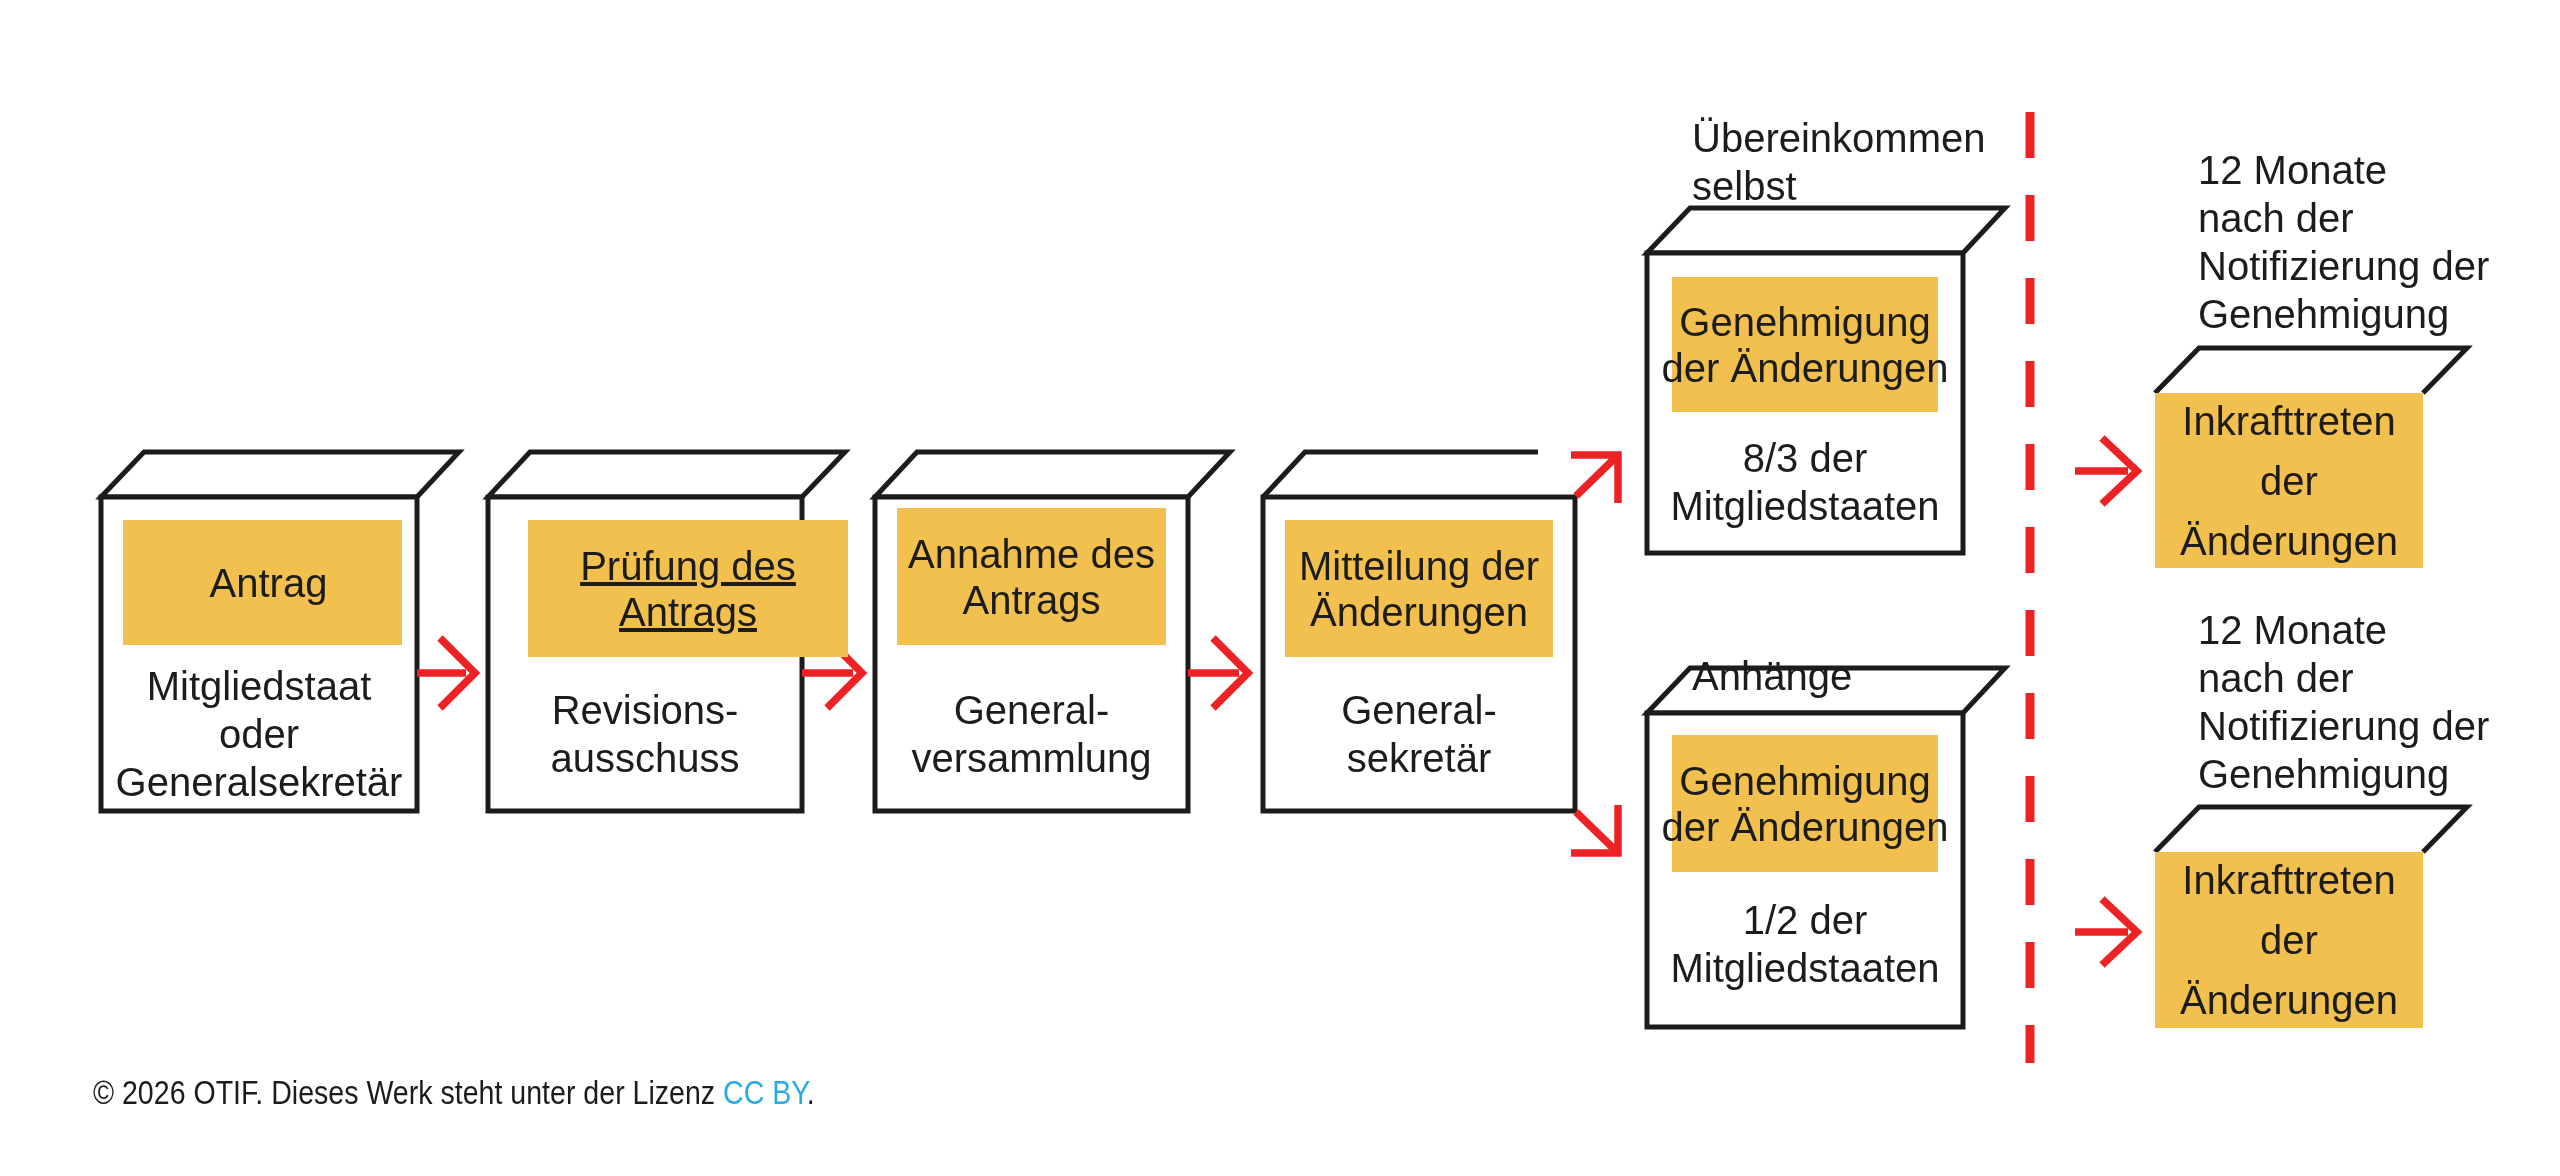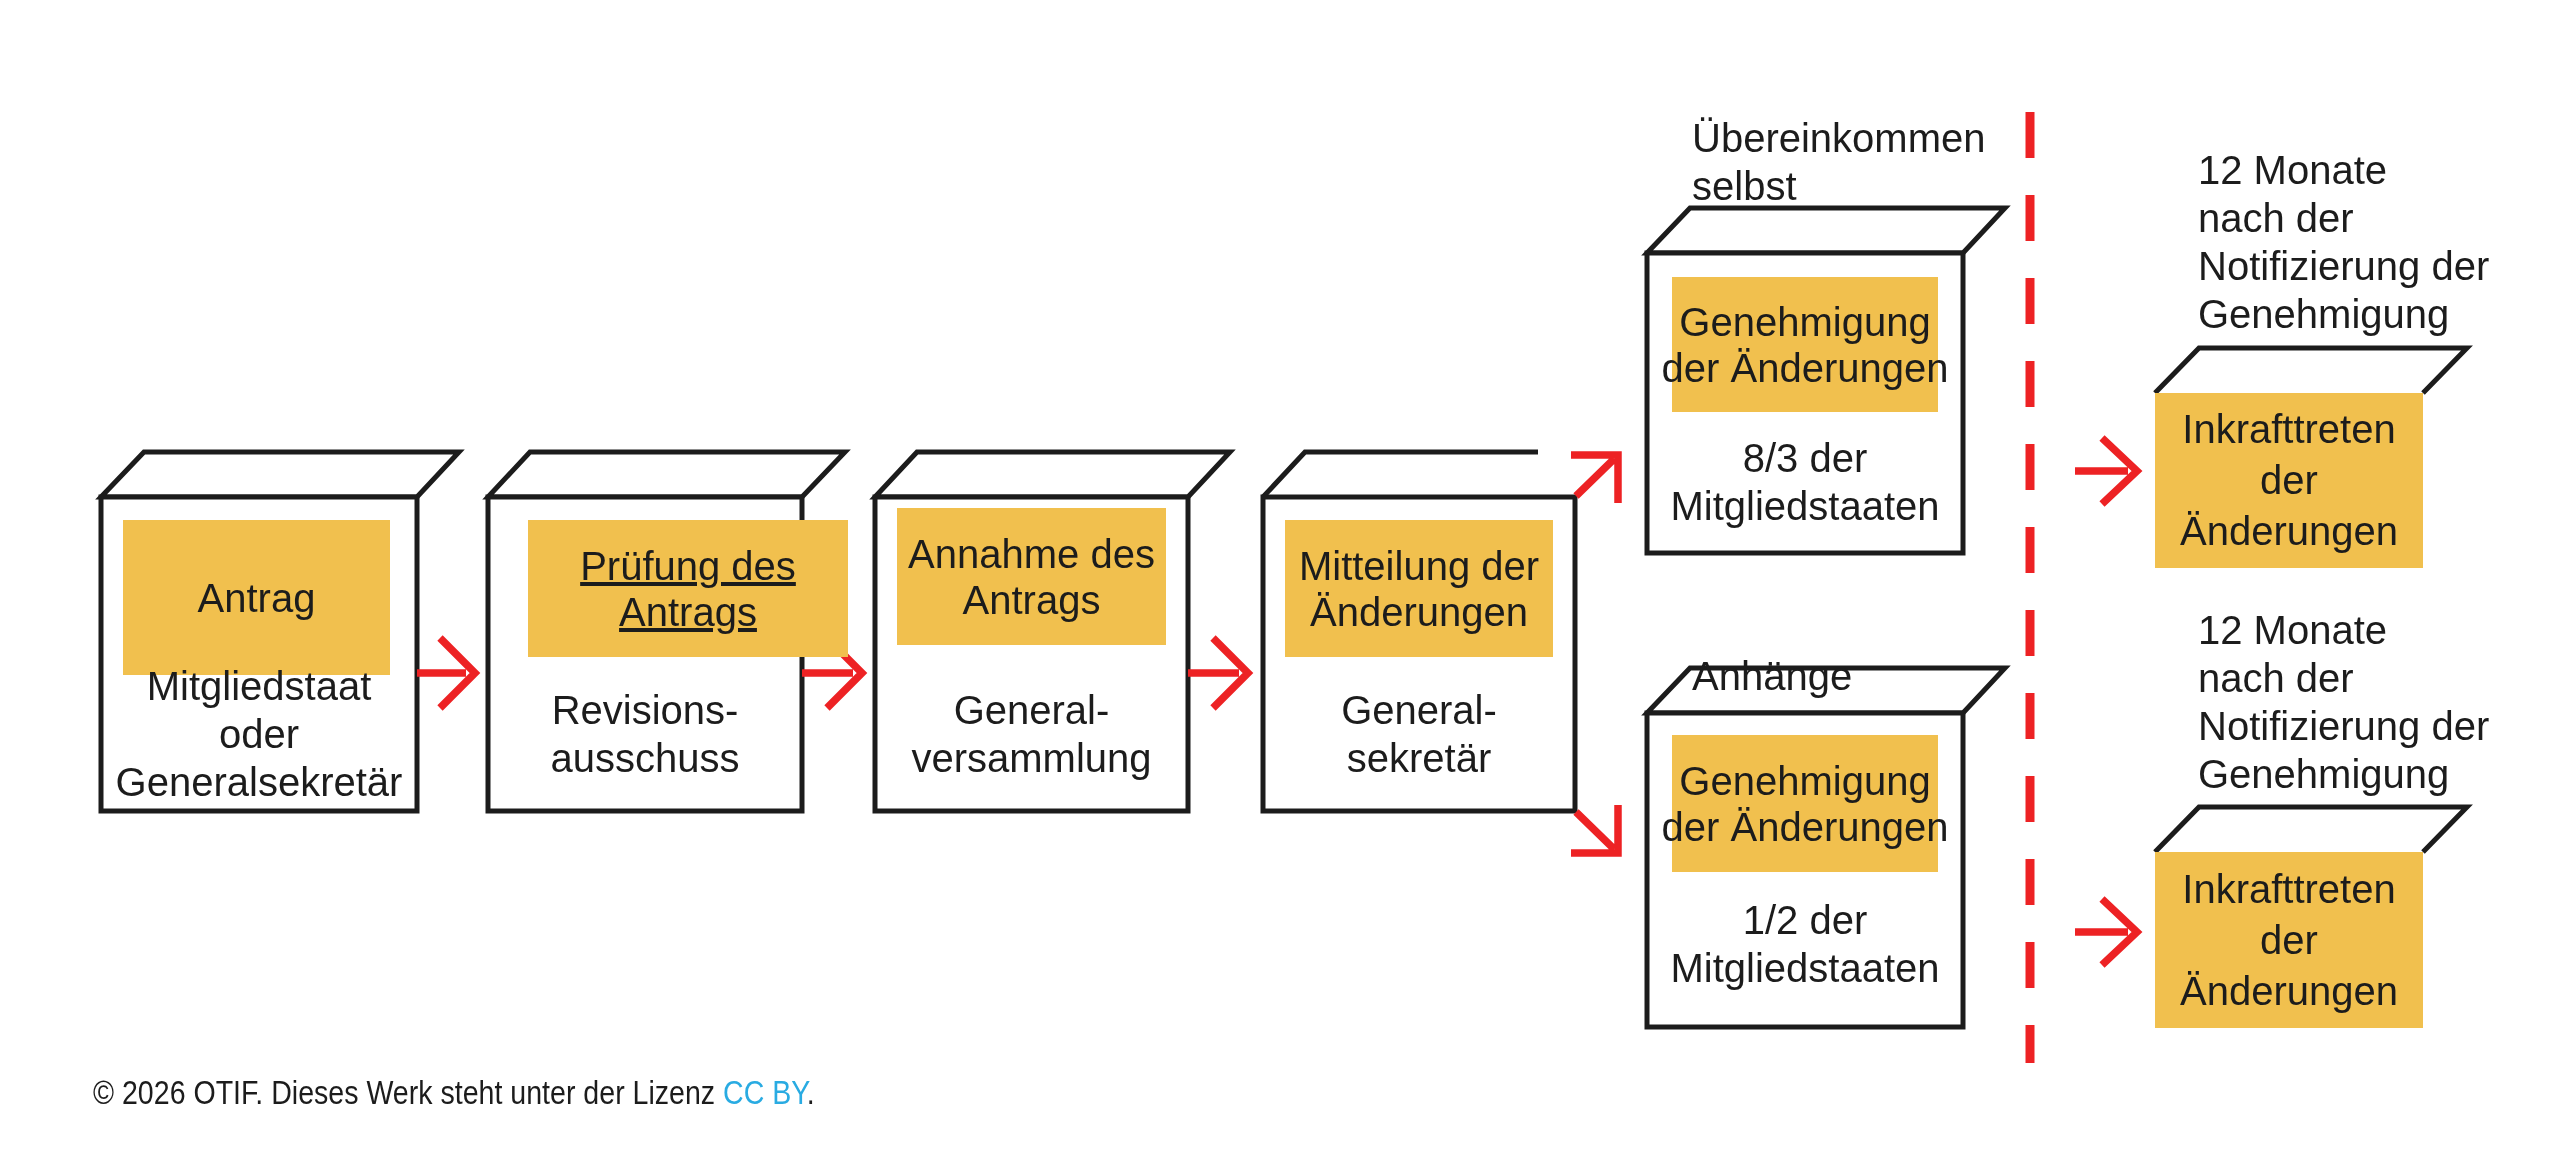--- a/index.html
+++ b/index.html
@@ -11,21 +11,21 @@
   .artwork { position:absolute; left:0; top:0; }
   .t { position:absolute; white-space:pre; }
   .hdr {
     background:#F1C04E; display:flex; align-items:center; justify-content:center;
     text-align:center; font-size:40px; line-height:46px; overflow:visible;
   }
   .bodytxt { font-size:40px; line-height:48px; text-align:center; }
   .label { font-size:40px; line-height:48px; text-align:left; }
   .ikbox {
     background:#F1C04E; display:flex; align-items:center; justify-content:center;
-    text-align:center; font-size:40px; line-height:51px;
+    text-align:center; font-size:40px; line-height:60px;
   }
   .copyright {
     position:absolute; left:93px; top:1072px; font-size:34px; line-height:40px;
     transform:scaleX(0.84); transform-origin:left top; white-space:nowrap;
   }
   .copyright .link { color:#29ABE2; }
 </style>
 </head>
 <body>
 
@@ -63,21 +63,21 @@
     </g>
 
     <line x1="2030" y1="112" x2="2030" y2="1063" stroke="#ED2224" stroke-width="9" stroke-dasharray="46 37"></line>
 
     <g stroke="#ED2224" stroke-width="7.5" fill="none">
       <path d="M2075,471 L2128,471 M2102,438 L2137,471 L2102,504"></path>
       <path d="M2075,932 L2128,932 M2102,899 L2137,932 L2102,965"></path>
     </g>
   </svg>
 
-  <div class="t hdr" style="left:123px; top:520px; width:267px; height:155px;">Antrag</div>
+  <div class="t hdr" style="left:123px; top:520px; width:267px; height:125px;padding-left:12px;">Antrag</div>
   <div class="t bodytxt" style="left:101px; top:662px; width:316px;">Mitgliedstaat
 oder
 Generalsekretär</div>
 
   <div class="t hdr" style="left:528px; top:520px; width:320px; height:137px;text-decoration:underline;">Prüfung des
 Antrags</div>
   <div class="t bodytxt" style="left:488px; top:686px; width:314px;">Revisions-
 ausschuss</div>
 
   <div class="t hdr" style="left:897px; top:508px; width:269px; height:137px;">Annahme des

